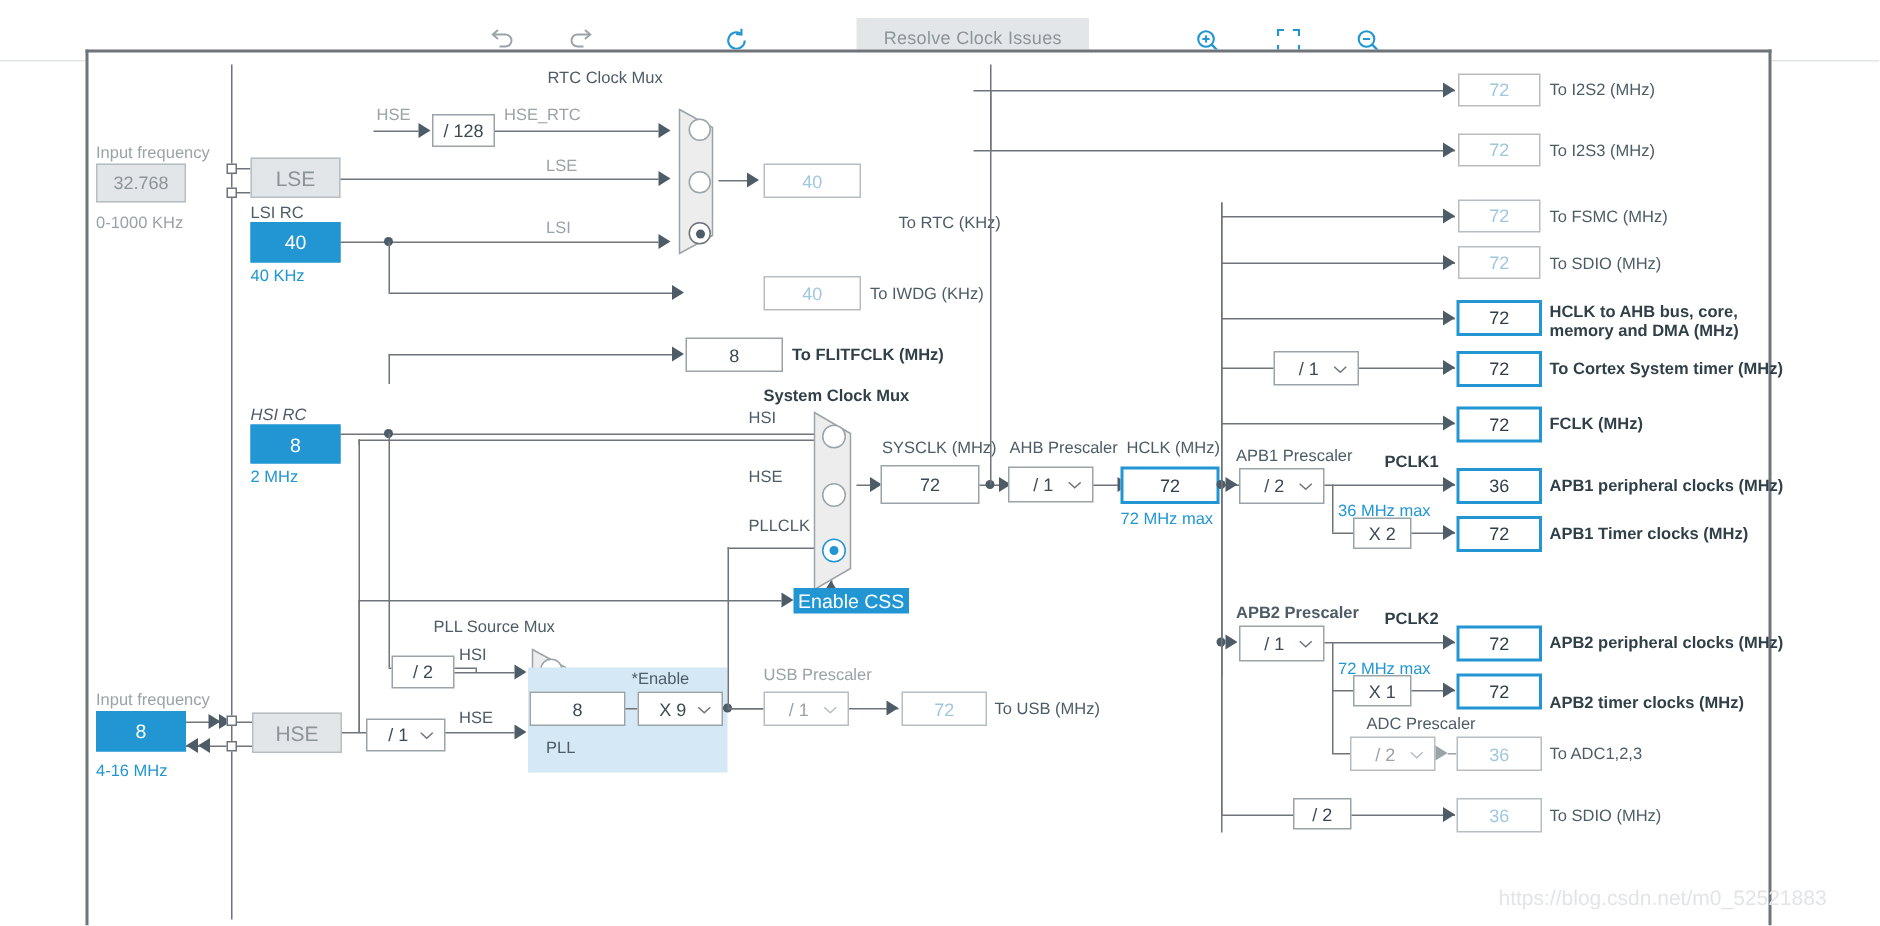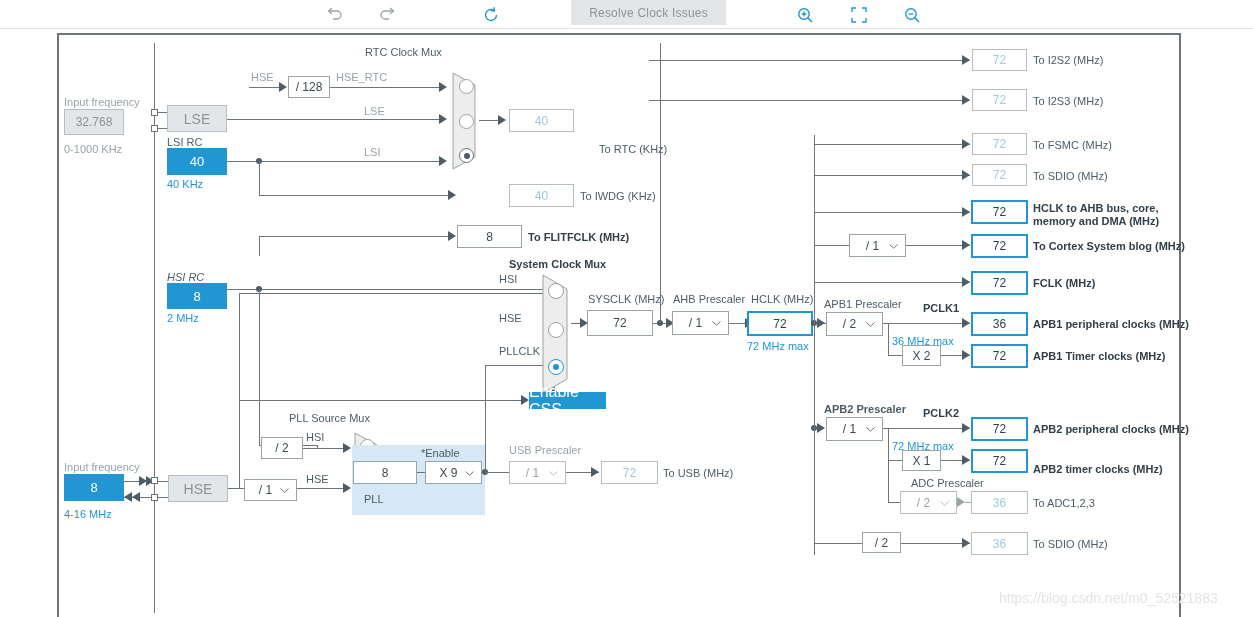--- a/index.html
+++ b/index.html
@@ -1,20 +1,20 @@
 <!DOCTYPE html>
 <html><head>
 <meta charset="utf-8">
 <style>
   html,body{margin:0;padding:0;background:#ffffff;}
   body{width:1253px;height:617px;position:relative;overflow:hidden;
        font-family:"Liberation Sans",sans-serif;font-size:11px;color:#3b4a54;}
 
   
-  .toolbar{position:absolute;left:0;top:0;width:1253px;height:29px;background:#fff;}
+  .toolbar{position:absolute;left:0;top:12px;width:1253px;height:29px;background:#fff;}
   .toolbar:after{content:"";position:absolute;left:0;bottom:0;width:1253px;height:1px;background:#e3e6e8;}
   .tb-btn{position:absolute;top:0;height:29px;display:flex;align-items:center;justify-content:center;}
   .tb-ico{width:20px;height:20px;display:block;}
   .resolve{position:absolute;left:571px;top:0px;width:155px;height:25px;background:#e3e6e8;
            display:flex;align-items:center;justify-content:center;color:#8b9499;font-size:12px;letter-spacing:.2px;}
 
   
   .canvas{position:absolute;left:57px;top:33px;width:1124px;height:584px;
           background:#fff;border-left:2px solid #6e7479;border-top:2px solid #6e7479;
           border-right:2px solid #6e7479;box-sizing:border-box;}
@@ -43,21 +43,21 @@
   .wire{position:absolute;background:#6e7479;}
   .wh{height:1px;}
   .wv{width:1px;}
   .bus{position:absolute;width:1px;background:#6e7479;}
   .dot{position:absolute;width:6px;height:6px;border-radius:50%;background:#4d5c66;}
   .arw{position:absolute;width:0;height:0;border-top:5px solid transparent;
        border-bottom:5px solid transparent;border-left:8px solid #4d5c66;}
   .pin{position:absolute;width:7px;height:7px;box-sizing:border-box;border:1px solid #6e7479;background:#fff;}
 
   .mux{position:absolute;}
-  .enable-css{position:absolute;background:#2196d3;color:#fff;font-size:16px;
+  .enable-css{position:absolute;background:#2196d3;color:#fff;font-size:13px;
               display:flex;align-items:center;justify-content:center;}
   .pllwrap{position:absolute;background:#d5e8f5;}
   .wmark{position:absolute;color:#e2e4e6;font-size:14px;white-space:nowrap;}
 </style>
 </head>
 <body>
 
 <div class="toolbar">
   <div class="tb-btn" style="left:320px;width:28px;">
     <svg class="tb-ico" viewBox="0 0 20 20">
@@ -376,21 +376,21 @@
     <span class="v">/ 1</span>
     <svg class="chev" viewBox="0 0 9 5">
           <path d="M0.5 0.5 L4.5 4.2 L8.5 0.5" fill="none" stroke="#6e7479" stroke-width="1"></path>
         </svg>
   </div>
   <div class="wire wh" style="left:847px;top:210px;width:64px;"></div>
   <div class="arw" style="left:903px;top:205px;"></div>
   <div class="box hl" style="left:912px;top:199px;width:57px;height:24px;">
     <span>72</span>
   </div>
-  <div class="lbl bold" style="left:974px;top:205px;">To Cortex System blog (MHz)</div>
+  <div class="lbl bold" style="left:974px;top:205px;">To Cortex System timer (MHz)</div>
 
   <div class="wire wh" style="left:755px;top:247px;width:156px;"></div>
   <div class="arw" style="left:903px;top:242px;"></div>
   <div class="box hl" style="left:912px;top:236px;width:57px;height:24px;">
     <span>72</span>
   </div>
   <div class="lbl bold" style="left:974px;top:242px;">FCLK (MHz)</div>
 
   <div class="lbl" style="left:765px;top:263px;">APB1 Prescaler</div>
   <div class="sel" style="left:767px;top:277px;width:57px;height:24px;">

